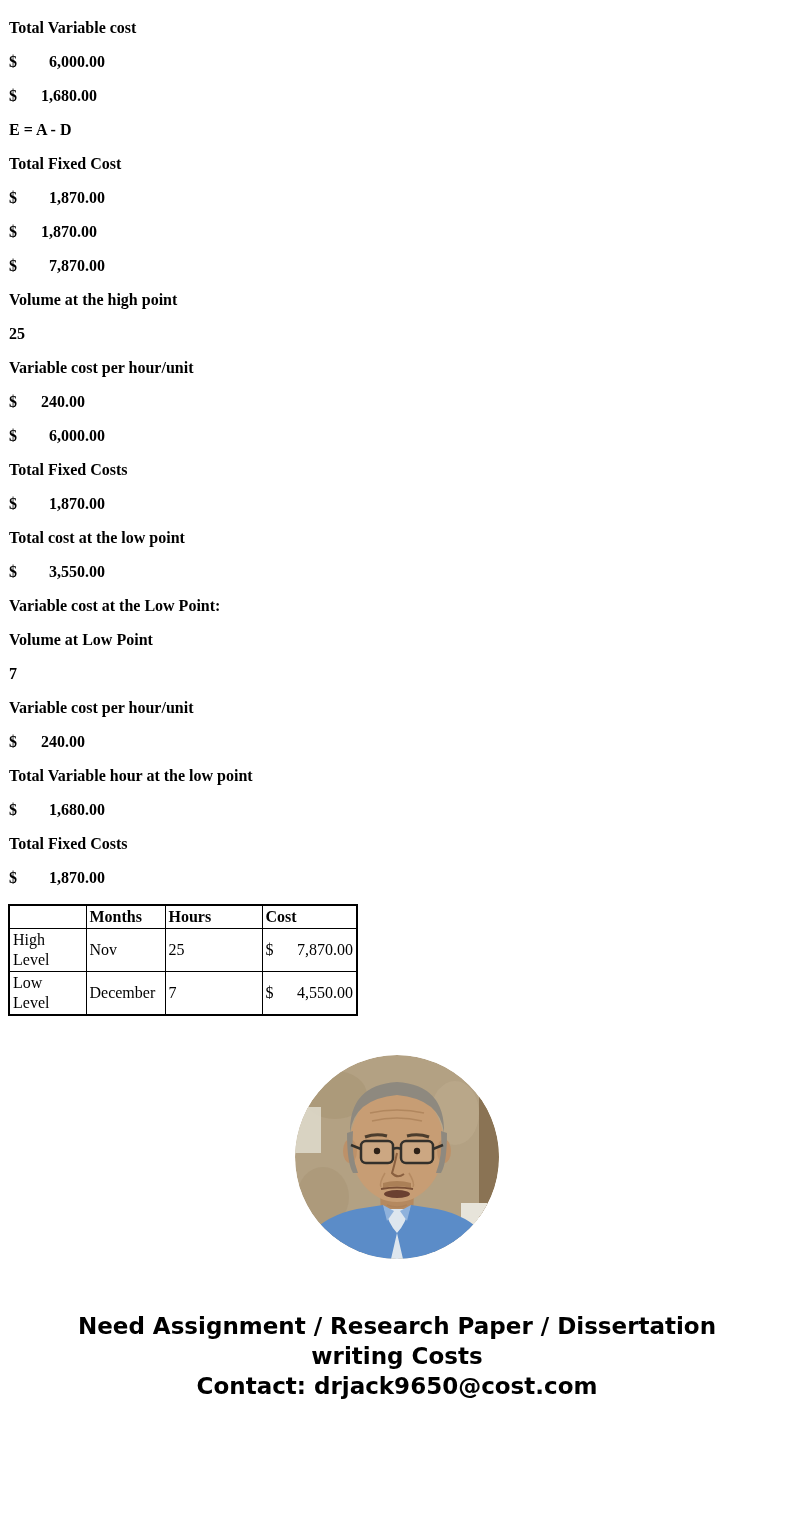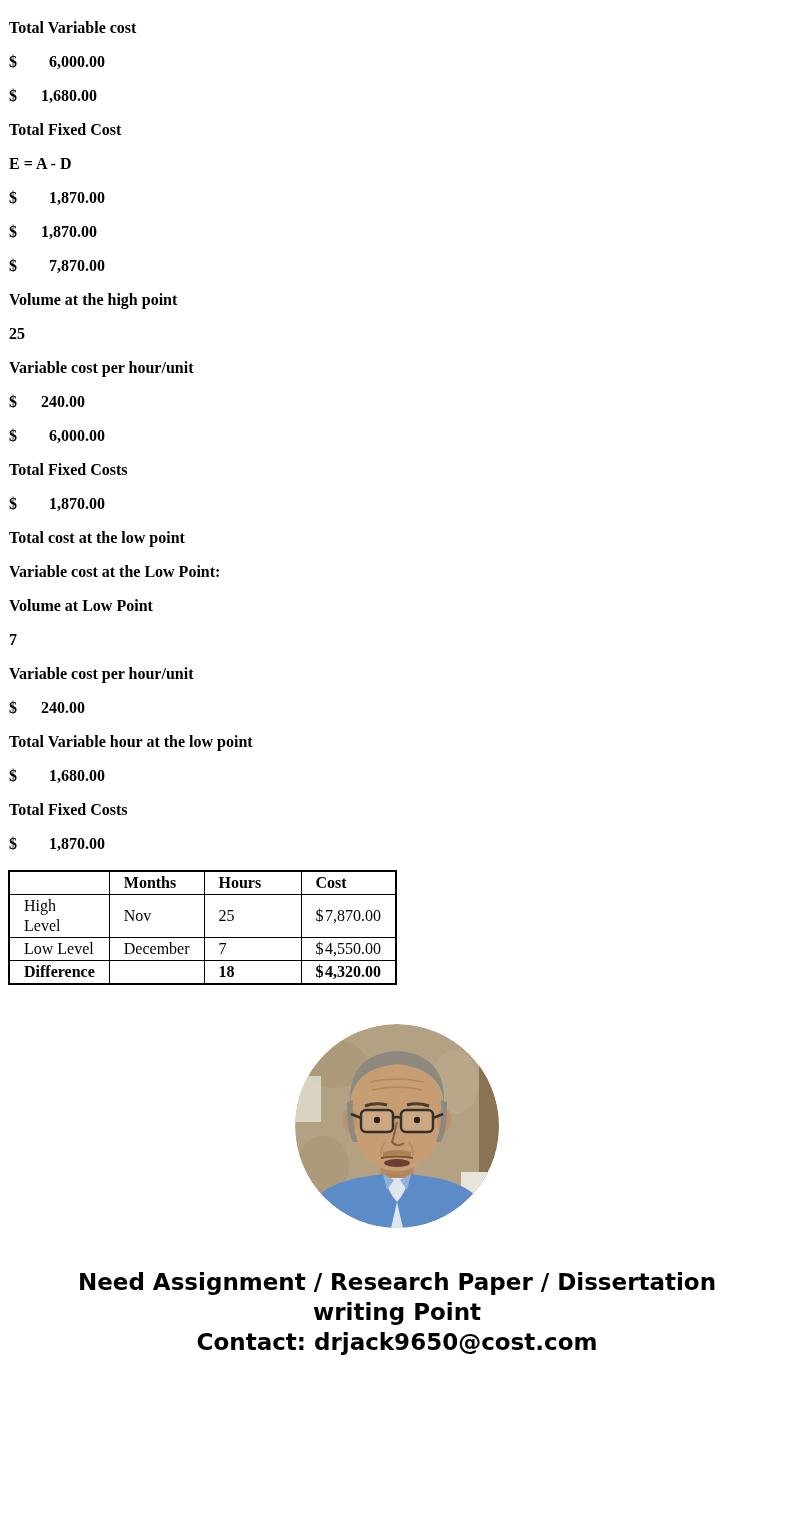--- a/index.html
+++ b/index.html
@@ -31,66 +31,67 @@
   .cost-table col.c1 { width: 77px; }
   .cost-table col.c2 { width: 79px; }
   .cost-table col.c3 { width: 97px; }
   .cost-table col.c4 { width: 95px; }
   .cost-table th, .cost-table td {
     border: 1px solid #000;
     font-size: 16px;
     line-height: 20px;
     text-align: left;
     vertical-align: middle;
-    padding: 1px 14px;
+    padding: 1px 3px;
     font-weight: normal;
     overflow: hidden;
   }
   .cost-table th { font-weight: bold; }
   tr.style-bold td { font-weight: bold; }
   .cost-wrap { display: flex; justify-content: space-between; }
 
   .avatar {
     width: 204px;
     height: 204px;
     border-radius: 50%;
     overflow: hidden;
     margin: 39px auto 0 auto;
   }
 
   .footer {
-    margin-top: 39px;
+    margin-top: 52px;
     text-align: center;
     font-family: "DejaVu Sans", sans-serif;
     font-weight: 700;
     font-size: 23px;
     line-height: 30px;
     color: #000;
   }
 </style>
 </head>
 <body>
 
 <div class="doc">
   <div class="line style-bold">Total Variable cost</div>
   <div class="line style-bold">$        6,000.00</div>
   <div class="line style-bold">$      1,680.00</div>
+  <div class="line style-bold">E = A - D</div>
   <div class="line style-bold">Total Fixed Cost</div>
-  <div class="line style-bold">E = A - D</div>
   <div class="line style-bold">$        1,870.00</div>
   <div class="line style-bold">$      1,870.00</div>
   <div class="line style-bold">$        7,870.00</div>
   <div class="line style-normal">Volume at the high point</div>
   <div class="line style-normal">25</div>
   <div class="line style-normal">Variable cost per hour/unit</div>
   <div class="line style-normal">$      240.00</div>
   <div class="line style-normal">$        6,000.00</div>
   <div class="line style-bold">Total Fixed Costs</div>
   <div class="line style-bold">$        1,870.00</div>
   <div class="line style-bold">Total cost at the low point</div>
+  <div class="line style-bold">$        3,550.00</div>
   <div class="line style-bold">Variable cost at the Low Point:</div>
   <div class="line style-normal">Volume at Low Point</div>
   <div class="line style-normal">7</div>
   <div class="line style-normal">Variable cost per hour/unit</div>
   <div class="line style-normal">$      240.00</div>
   <div class="line style-normal">Total Variable hour at the low point</div>
   <div class="line style-normal">$        1,680.00</div>
   <div class="line style-bold">Total Fixed Costs</div>
   <div class="line style-bold">$        1,870.00</div>
 </div>
@@ -124,31 +125,20 @@
     <td>Low Level</td>
     <td>December</td>
     <td>7</td>
     <td>
       <div class="cost-wrap">
             <span>$</span>
             <span>4,550.00</span>
           </div>
     </td>
   </tr>
-  <tr class="style-bold">
-    <td>Difference</td>
-    <td></td>
-    <td>18</td>
-    <td>
-      <div class="cost-wrap">
-            <span>$</span>
-            <span>4,320.00</span>
-          </div>
-    </td>
-  </tr>
 </tbody>
   </table>
 
 <div class="avatar">
   <svg viewBox="0 0 204 204" width="204" height="204">
     <defs>
       <clipPath id="avclip">
           <circle cx="102" cy="102" r="102"></circle>
         </clipPath>
     </defs>
@@ -200,15 +190,15 @@
       <path d="M88 128 Q102 124 116 128 L116 133 Q102 129 88 133 Z" fill="#93683f" opacity="0.55"></path>
       <path d="M86 134 Q102 131 118 134" stroke="#7a4f35" stroke-width="2" fill="none"></path>
       <ellipse cx="102" cy="139" rx="13" ry="4" fill="#6b4030"></ellipse>
       <path d="M92 150 Q102 154 112 150" stroke="#a87d55" stroke-width="1.5" fill="none" opacity="0.6"></path>
     </g>
   </svg>
 </div>
 
 <div class="footer">
   <div>Need Assignment / Research Paper / Dissertation</div>
-  <div>writing Point</div>
+  <div>writing Costs</div>
   <div>Contact: drjack9650@cost.com</div>
 </div>
 
 </body></html>

